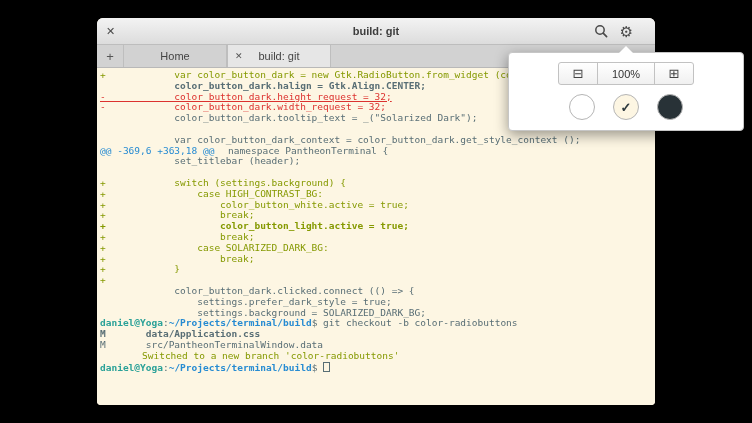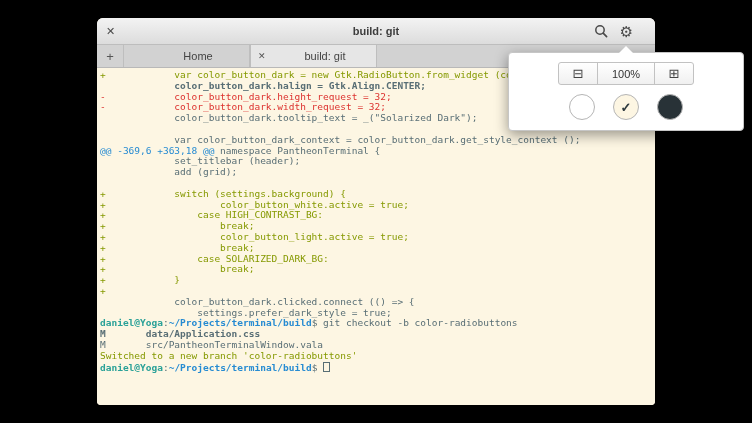--- a/index.html
+++ b/index.html
@@ -21,21 +21,21 @@
   .close-btn{position:absolute;left:9px;top:0;height:26px;display:flex;align-items:center;font-size:11px;color:#4a4a4a;}
   .hb-icons{position:absolute;right:22px;top:0;height:26px;display:flex;align-items:center;gap:12px;}
   .gear{font-size:15px;color:#4a4a4a;line-height:1;}
   .tabbar{
     height:22px;background:#d2d2d2;border-bottom:1px solid #b8b8b8;
     display:flex;align-items:stretch;
   }
   .newtab{width:26px;display:flex;align-items:center;justify-content:center;color:#555;font-size:13px;}
   .tab{
     width:102px;display:flex;align-items:center;justify-content:center;position:relative;
-    border-left:1px solid #bebebe;border-right:1px solid #bebebe;font-size:11px;color:#444;padding-left:23px;
+    border-left:1px solid #bebebe;border-right:1px solid #bebebe;font-size:11px;color:#444;
   }
   .tab.active{background:#e6e6e6;}
   .tab-close{position:absolute;left:7px;font-size:9px;color:#555;}
   .terminal{
     position:absolute;top:50px;left:0;right:0;bottom:0;background:#fdf6e3;
     padding:2px 3px;font-family:"DejaVu Sans Mono",monospace;
     font-size:9.5px;line-height:10.8px;
   }
   .t-line{white-space:pre;height:10.8px;}
   .cursor{display:inline-block;width:5px;height:8px;border:1px solid #586e75;vertical-align:-1px;}
@@ -92,45 +92,45 @@
     <div class="tab active">
       <span class="tab-close">✕</span>
       <span>build: git</span>
     </div>
   </div>
 
   <div class="terminal">
     <div>
         <div class="t-line"><span style="color: rgb(133, 153, 0);">+            var color_button_dark = new Gtk.RadioButton.from_widget (color_button_white);</span></div>
         <div class="t-line"><span style="color: rgb(88, 110, 117); font-weight: bold;">             color_button_dark.halign = Gtk.Align.CENTER;</span></div>
-        <div class="t-line"><span style="color: rgb(220, 50, 47);">-            color_button_dark.height_request = 32;</span></div>
+        <div class="t-line"><span style="color: rgb(220, 50, 47); text-decoration: underline;">-            color_button_dark.height_request = 32;</span></div>
         <div class="t-line"><span style="color: rgb(220, 50, 47); text-align: center;">-            color_button_dark.width_request = 32;</span></div>
         <div class="t-line"><span style="color: rgb(88, 110, 117);">             color_button_dark.tooltip_text = _("Solarized Dark");</span></div>
         <div class="t-line">&nbsp;</div>
         <div class="t-line"><span style="color: rgb(88, 110, 117);">             var color_button_dark_context = color_button_dark.get_style_context ();</span></div>
-        <div class="t-line"><span style="color: rgb(38, 139, 210);">@@ -369,6 +363,18 @@</span><span style="color: rgb(88, 110, 117);"> namespace PantheonTerminal {</span></div>
+        <div class="t-line"><span style="color: rgb(38, 139, 210);">@@ -369,6 +363,18 @@</span><span style="color: rgb(88, 110, 117); margin-left: 8px;"> namespace PantheonTerminal {</span></div>
         <div class="t-line"><span style="color: rgb(88, 110, 117);">             set_titlebar (header);</span></div>
-        <div class="t-line"><span style="color: rgb(88, 110, 117);">             add (grid);</span></div>
         <div class="t-line">&nbsp;</div>
         <div class="t-line"><span style="color: rgb(133, 153, 0);">+            switch (settings.background) {</span></div>
+        <div class="t-line"><span style="color: rgb(133, 153, 0);">+                case HIGH_CONTRAST_BG:</span></div>
         <div class="t-line"><span style="color: rgb(133, 153, 0);">+                    color_button_white.active = true;</span></div>
-        <div class="t-line"><span style="color: rgb(133, 153, 0);">+                case HIGH_CONTRAST_BG:</span></div>
         <div class="t-line"><span style="color: rgb(133, 153, 0);">+                    break;</span></div>
-        <div class="t-line"><span style="color: rgb(133, 153, 0);">+                    color_button_light.active = true;</span></div>
+        <div class="t-line"><span style="color: rgb(133, 153, 0); font-weight: bold;">+                    color_button_light.active = true;</span></div>
         <div class="t-line"><span style="color: rgb(133, 153, 0);">+                    break;</span></div>
         <div class="t-line"><span style="color: rgb(133, 153, 0);">+                case SOLARIZED_DARK_BG:</span></div>
         <div class="t-line"><span style="color: rgb(133, 153, 0);">+                    break;</span></div>
         <div class="t-line"><span style="color: rgb(133, 153, 0);">+            }</span></div>
         <div class="t-line"><span style="color: rgb(133, 153, 0);">+</span></div>
         <div class="t-line"><span style="color: rgb(88, 110, 117);">             color_button_dark.clicked.connect (() =&gt; {</span></div>
         <div class="t-line"><span style="color: rgb(88, 110, 117);">                 settings.prefer_dark_style = true;</span></div>
+        <div class="t-line"><span style="color: rgb(88, 110, 117);">                 settings.background = SOLARIZED_DARK_BG;</span></div>
         <div class="t-line"><span style="color: rgb(42, 161, 152); font-weight: bold;">daniel@Yoga</span><span style="color: rgb(88, 110, 117);">:</span><span style="color: rgb(38, 139, 210); font-weight: bold;">~/Projects/terminal/build</span><span style="color: rgb(88, 110, 117);">$ git checkout -b color-radiobuttons</span></div>
         <div class="t-line"><span style="color: rgb(88, 110, 117); font-weight: bold;">M       data/Application.css</span></div>
-        <div class="t-line"><span style="color: rgb(88, 110, 117);">M       src/PantheonTerminalWindow.vala</span></div>
-        <div class="t-line"><span style="color: rgb(133, 153, 0);">Switched to a new branch 'color-radiobuttons'</span></div>
+        <div class="t-line"><span style="color: rgb(88, 110, 117);">M       src/PantheonTerminalWindow.data</span></div>
+        <div class="t-line"><span style="color: rgb(133, 153, 0); margin-left: 42px;">Switched to a new branch 'color-radiobuttons'</span></div>
         <div class="t-line"><span style="color: rgb(42, 161, 152); font-weight: bold;">daniel@Yoga</span><span style="color: rgb(88, 110, 117);">:</span><span style="color: rgb(38, 139, 210); font-weight: bold;">~/Projects/terminal/build</span><span style="color: rgb(88, 110, 117);">$ </span><span class="cursor"></span></div>
       </div>
   </div>
 </div>
 
 <div class="popover">
   <div class="arrow"></div>
   <div class="zoom-ctrl">
     <button class="zseg zbtn">⊟</button>
     <div class="zseg zlabel">100%</div>

